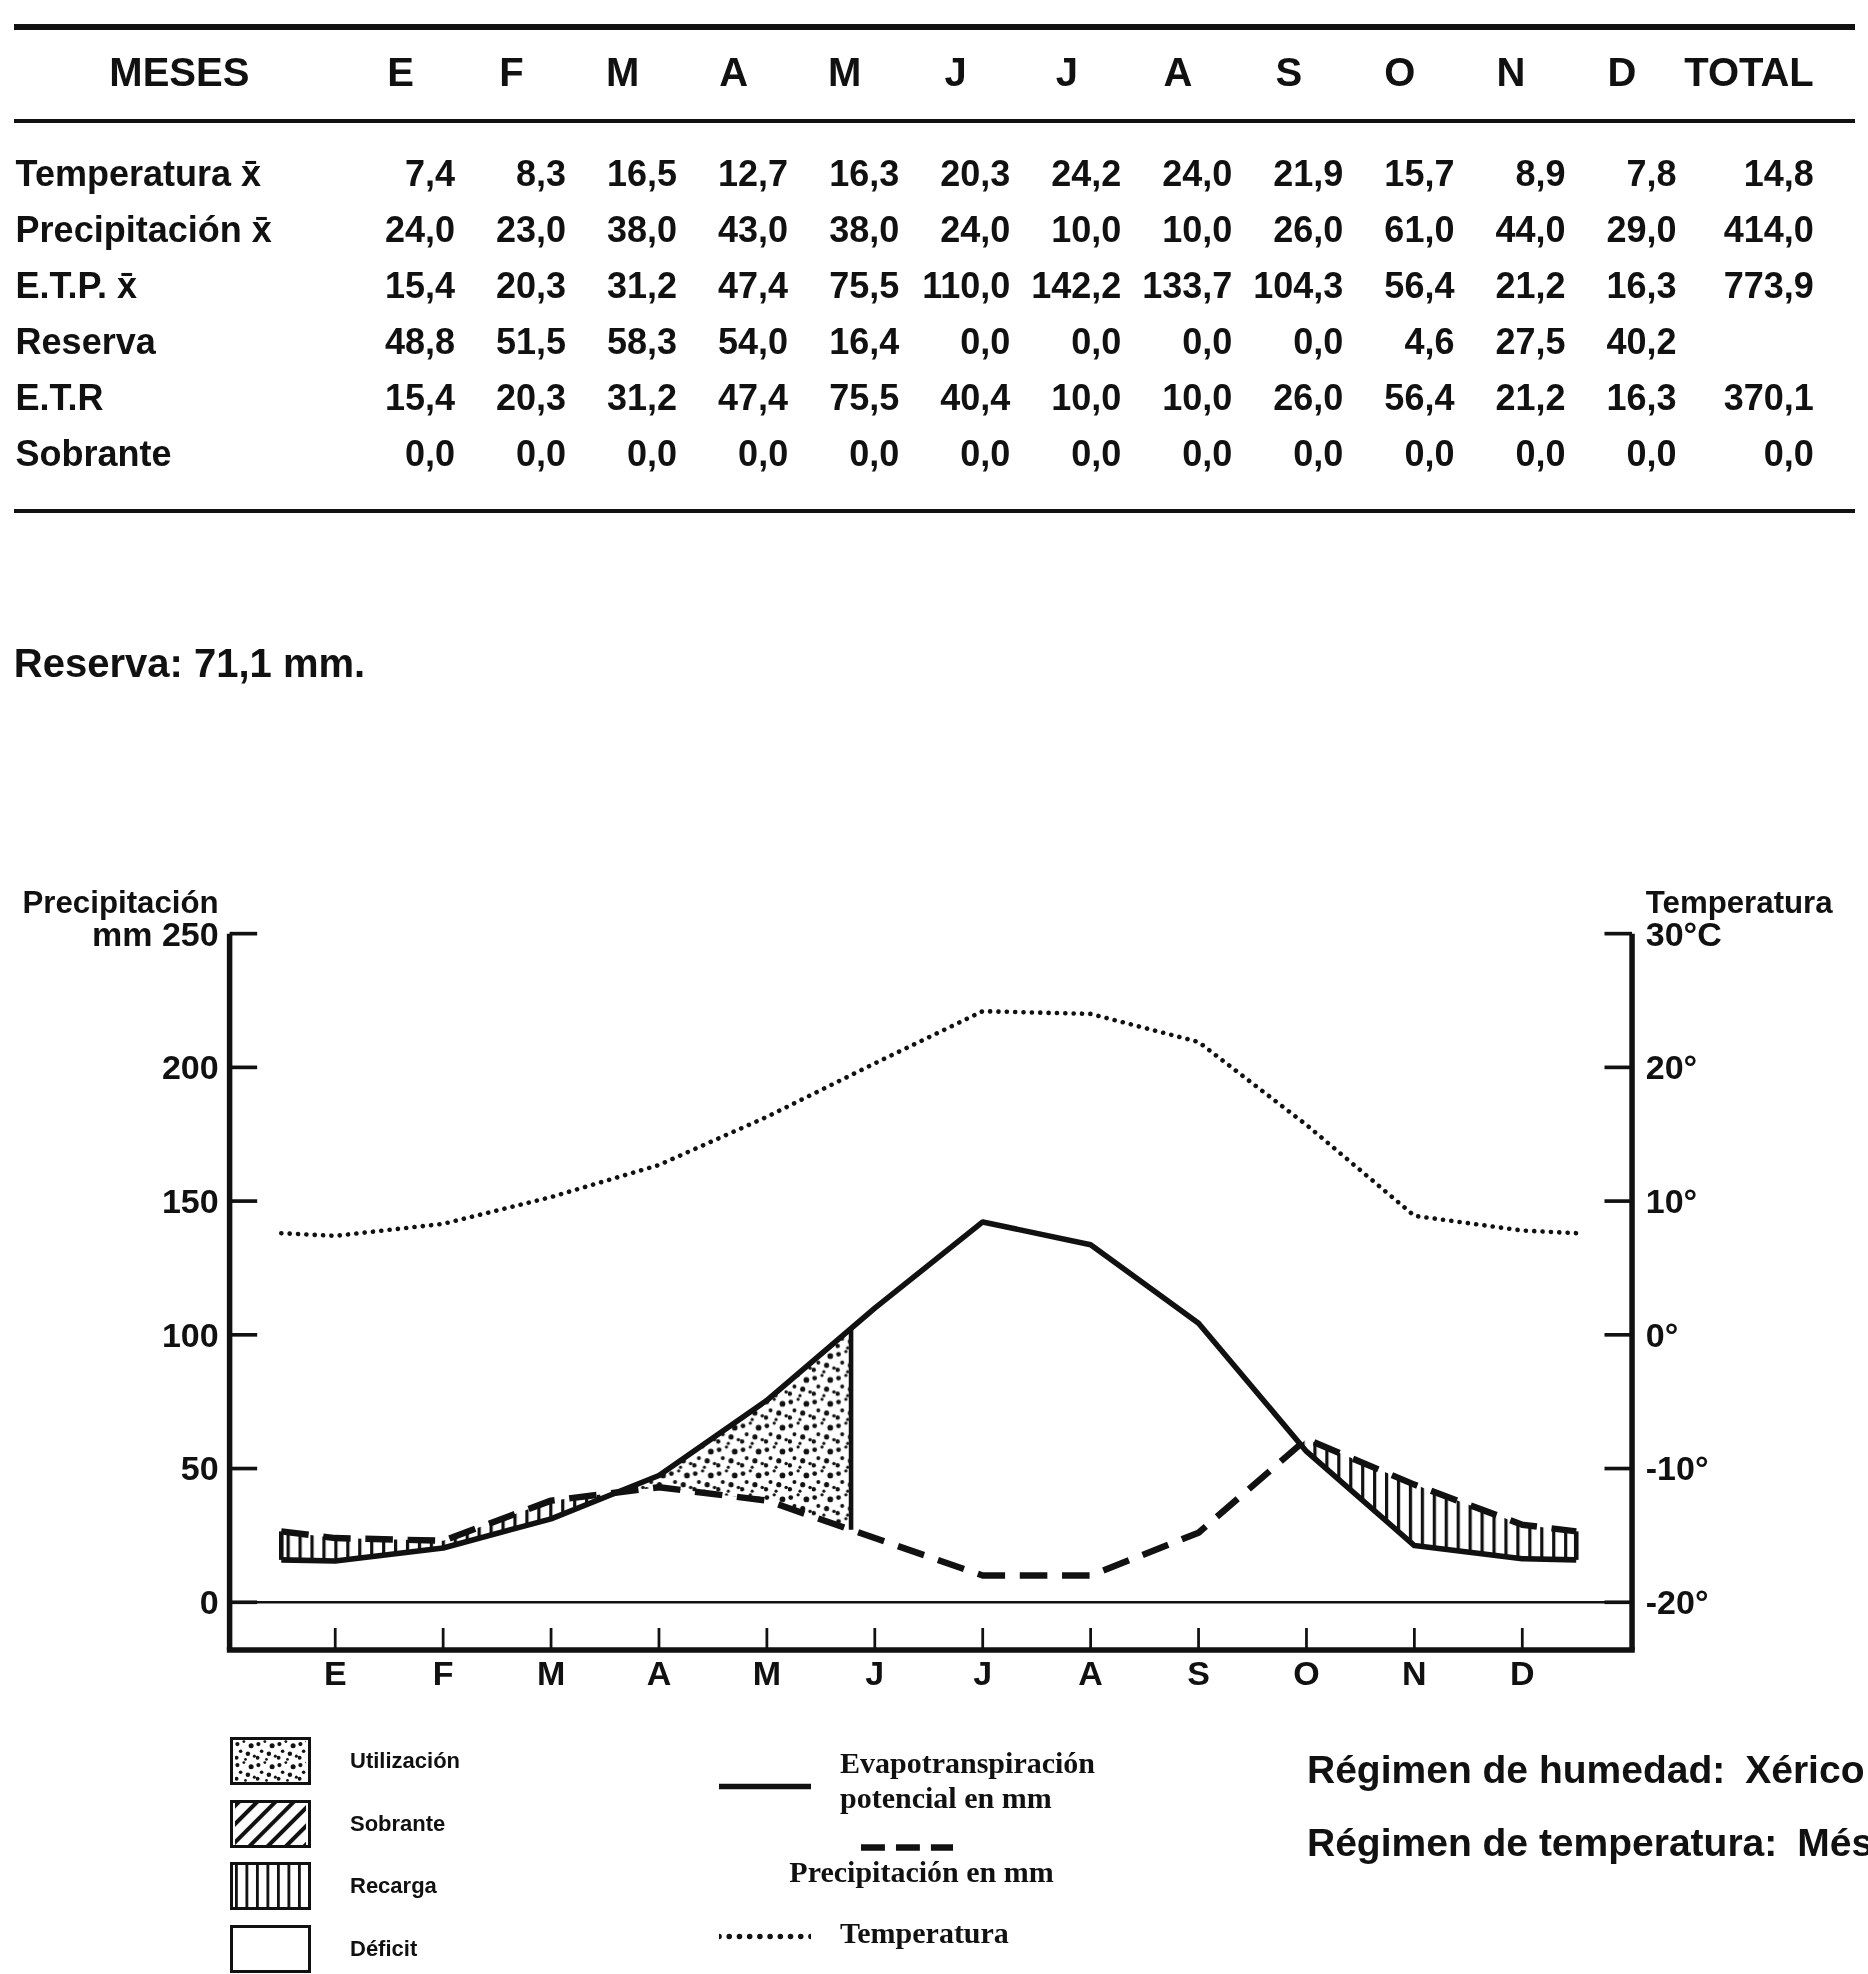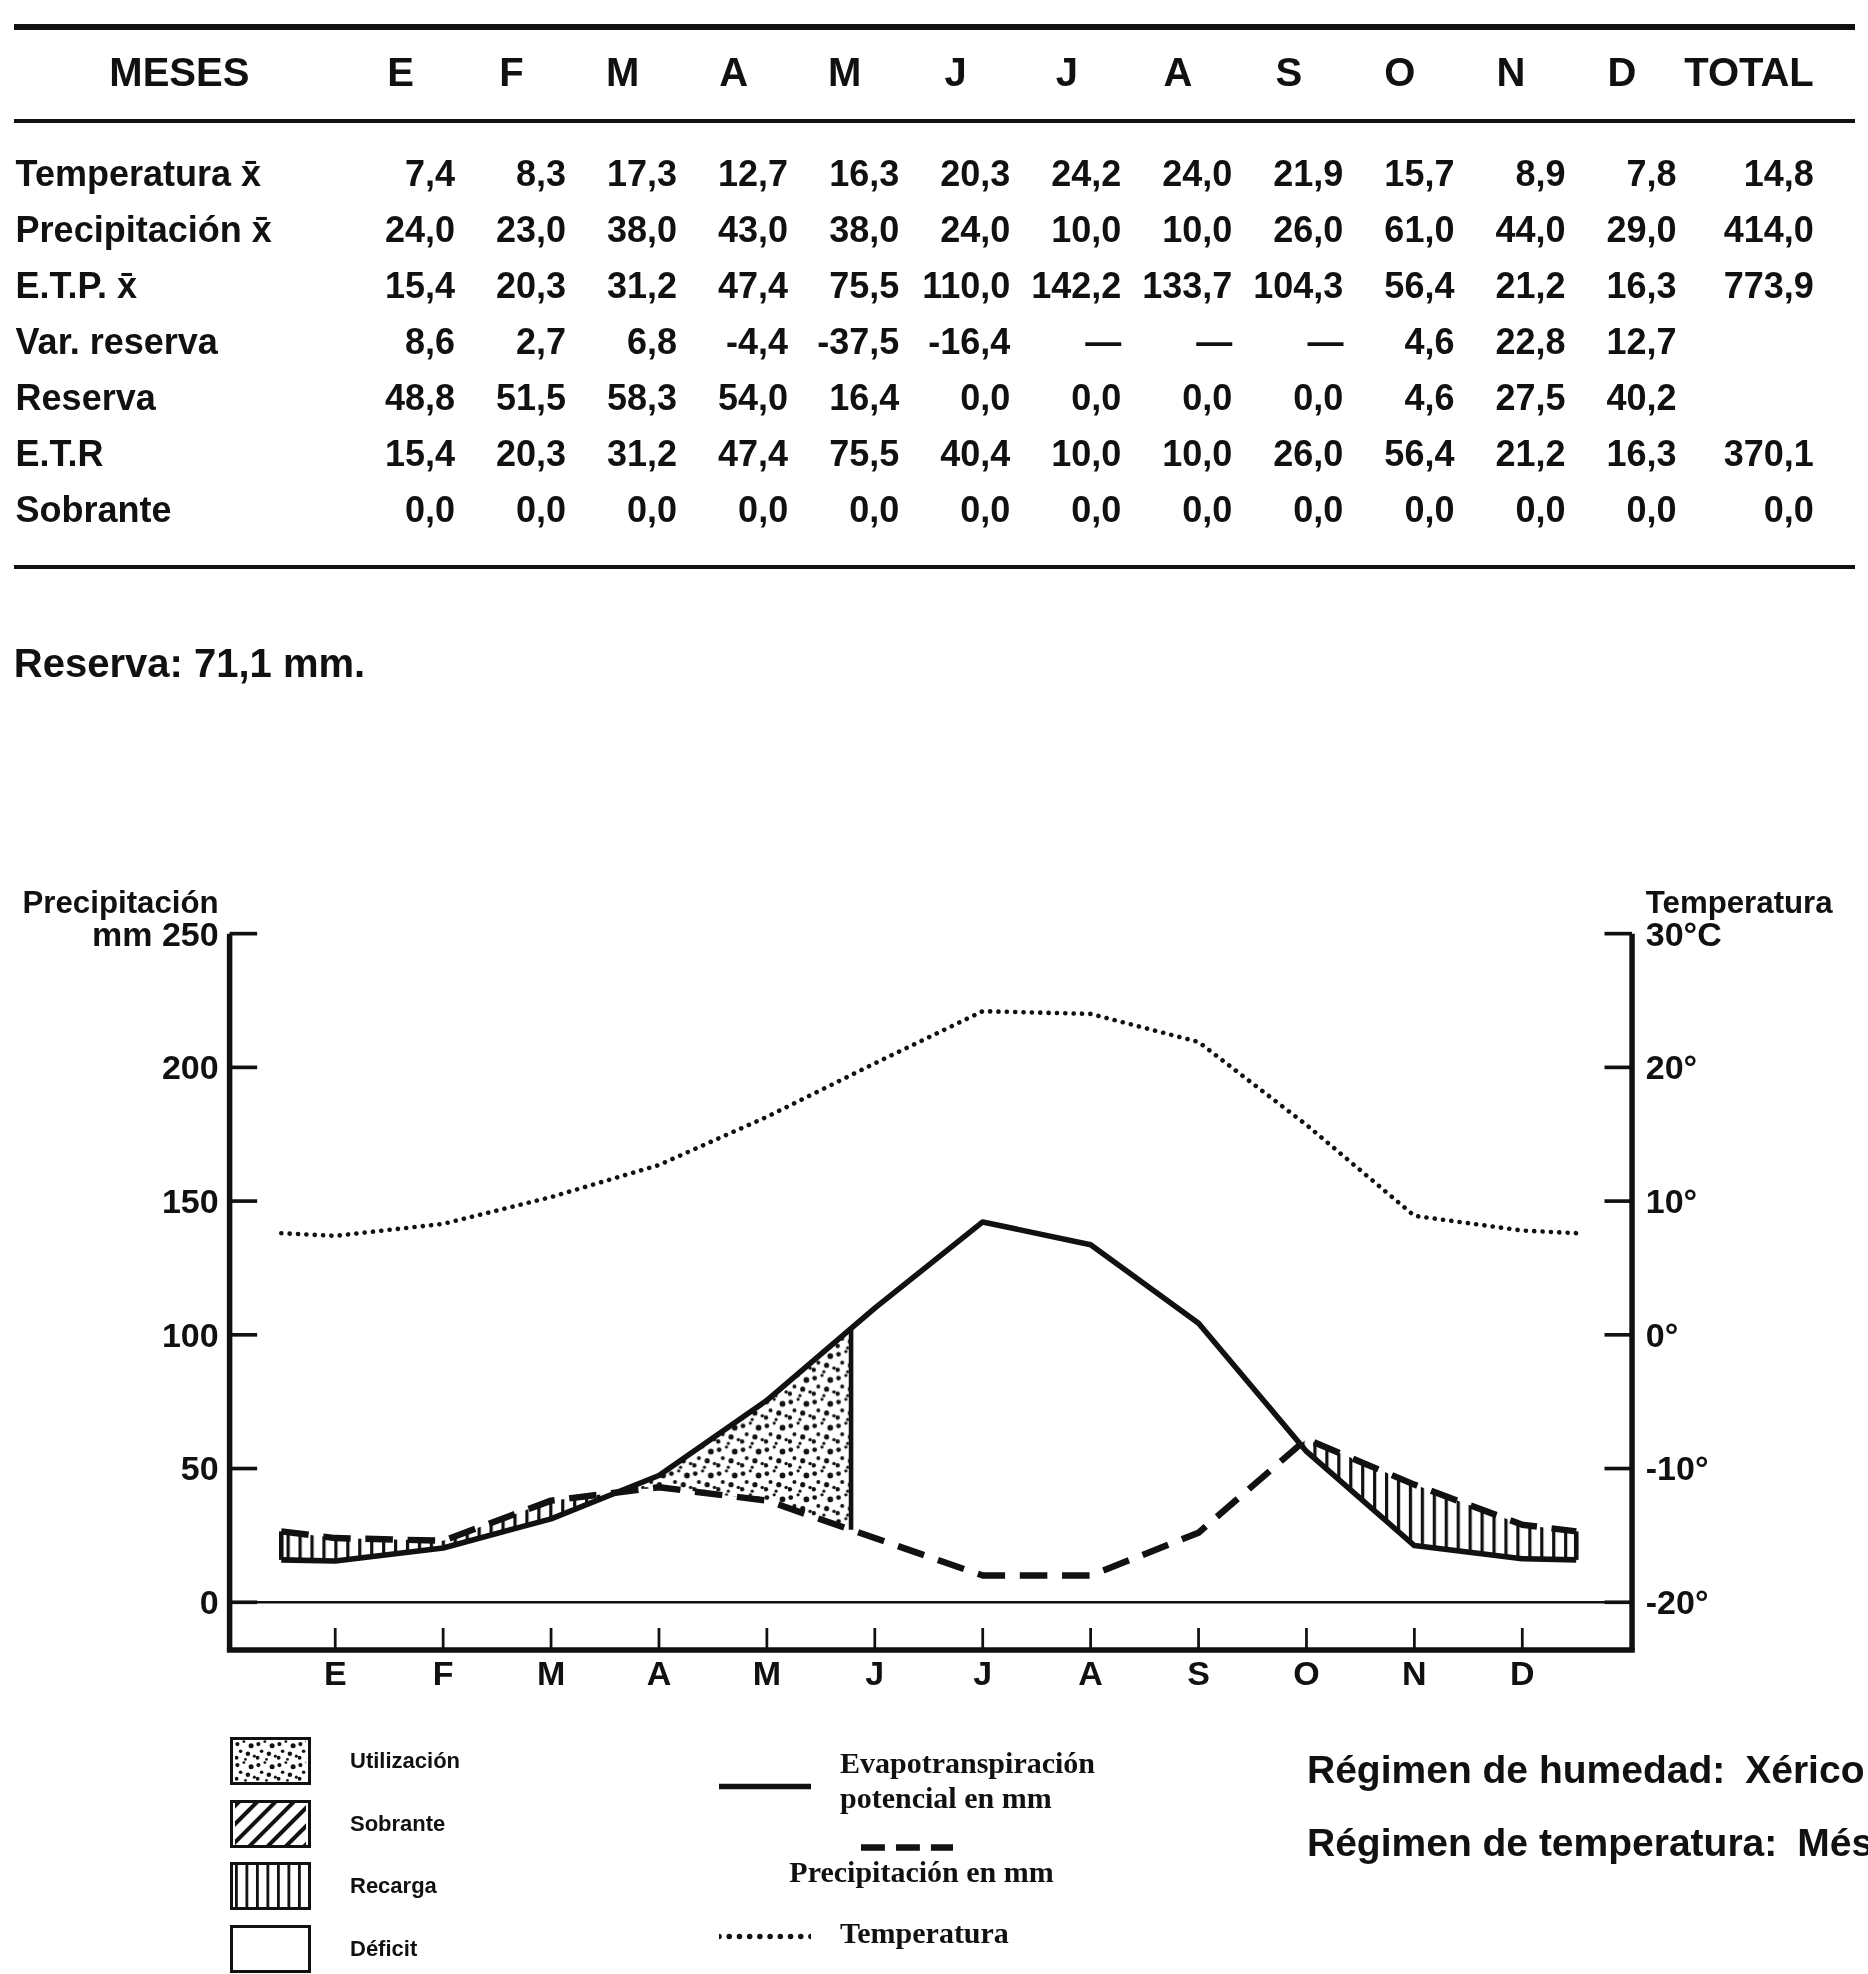--- a/index.html
+++ b/index.html
@@ -105,21 +105,21 @@
             <th class="c-num">N</th>
             <th class="c-num">D</th>
             <th class="c-total">TOTAL</th>
           </tr>
         </thead>
         <tbody>
           <tr>
             <td class="c-label">Temperatura x̄</td>
             <td class="c-num">7,4</td>
             <td class="c-num">8,3</td>
-            <td class="c-num">17,3</td>
+            <td class="c-num">16,5</td>
             <td class="c-num">12,7</td>
             <td class="c-num">16,3</td>
             <td class="c-num">20,3</td>
             <td class="c-num">24,2</td>
             <td class="c-num">24,0</td>
             <td class="c-num">21,9</td>
             <td class="c-num">15,7</td>
             <td class="c-num">8,9</td>
             <td class="c-num">7,8</td>
             <td class="c-total">14,8</td>
@@ -148,36 +148,20 @@
             <td class="c-num">47,4</td>
             <td class="c-num">75,5</td>
             <td class="c-num">110,0</td>
             <td class="c-num">142,2</td>
             <td class="c-num">133,7</td>
             <td class="c-num">104,3</td>
             <td class="c-num">56,4</td>
             <td class="c-num">21,2</td>
             <td class="c-num">16,3</td>
             <td class="c-total">773,9</td>
-          </tr>
-          <tr>
-            <td class="c-label">Var. reserva</td>
-            <td class="c-num">8,6</td>
-            <td class="c-num">2,7</td>
-            <td class="c-num">6,8</td>
-            <td class="c-num">-4,4</td>
-            <td class="c-num">-37,5</td>
-            <td class="c-num">-16,4</td>
-            <td class="c-num">—</td>
-            <td class="c-num">—</td>
-            <td class="c-num">—</td>
-            <td class="c-num">4,6</td>
-            <td class="c-num">22,8</td>
-            <td class="c-num">12,7</td>
-            <td class="c-total"></td>
           </tr>
           <tr>
             <td class="c-label">Reserva</td>
             <td class="c-num">48,8</td>
             <td class="c-num">51,5</td>
             <td class="c-num">58,3</td>
             <td class="c-num">54,0</td>
             <td class="c-num">16,4</td>
             <td class="c-num">0,0</td>
             <td class="c-num">0,0</td>

